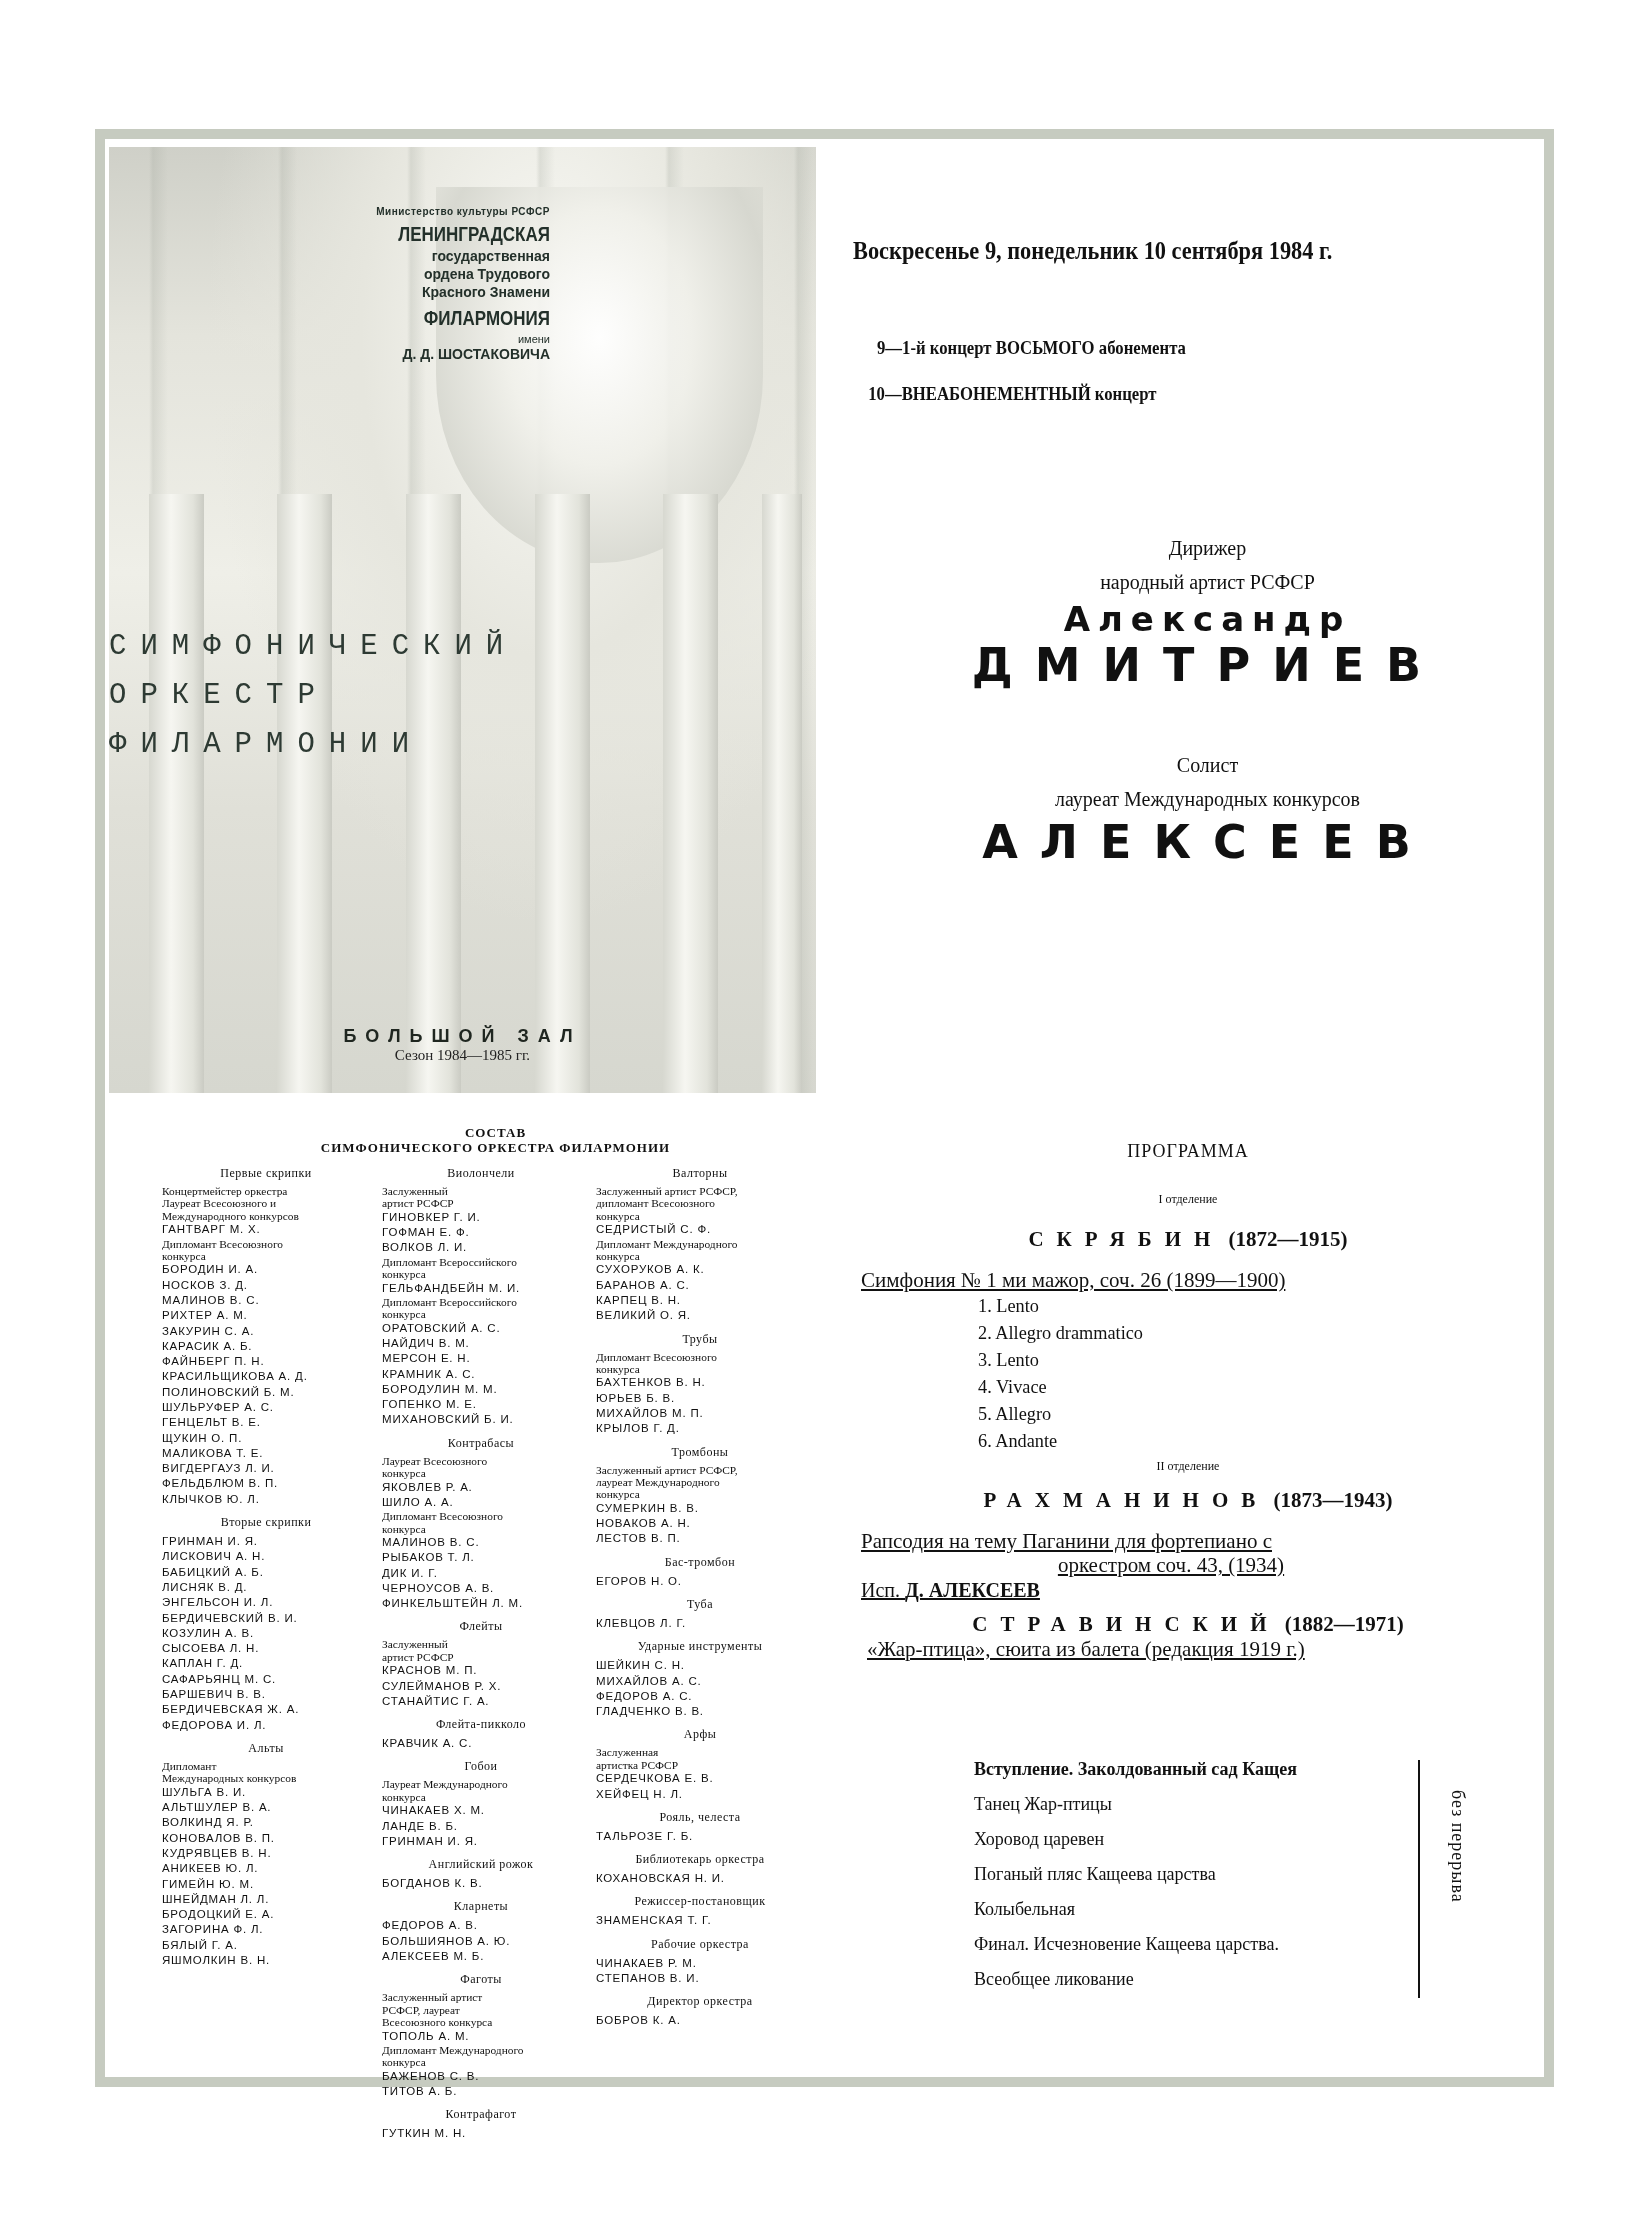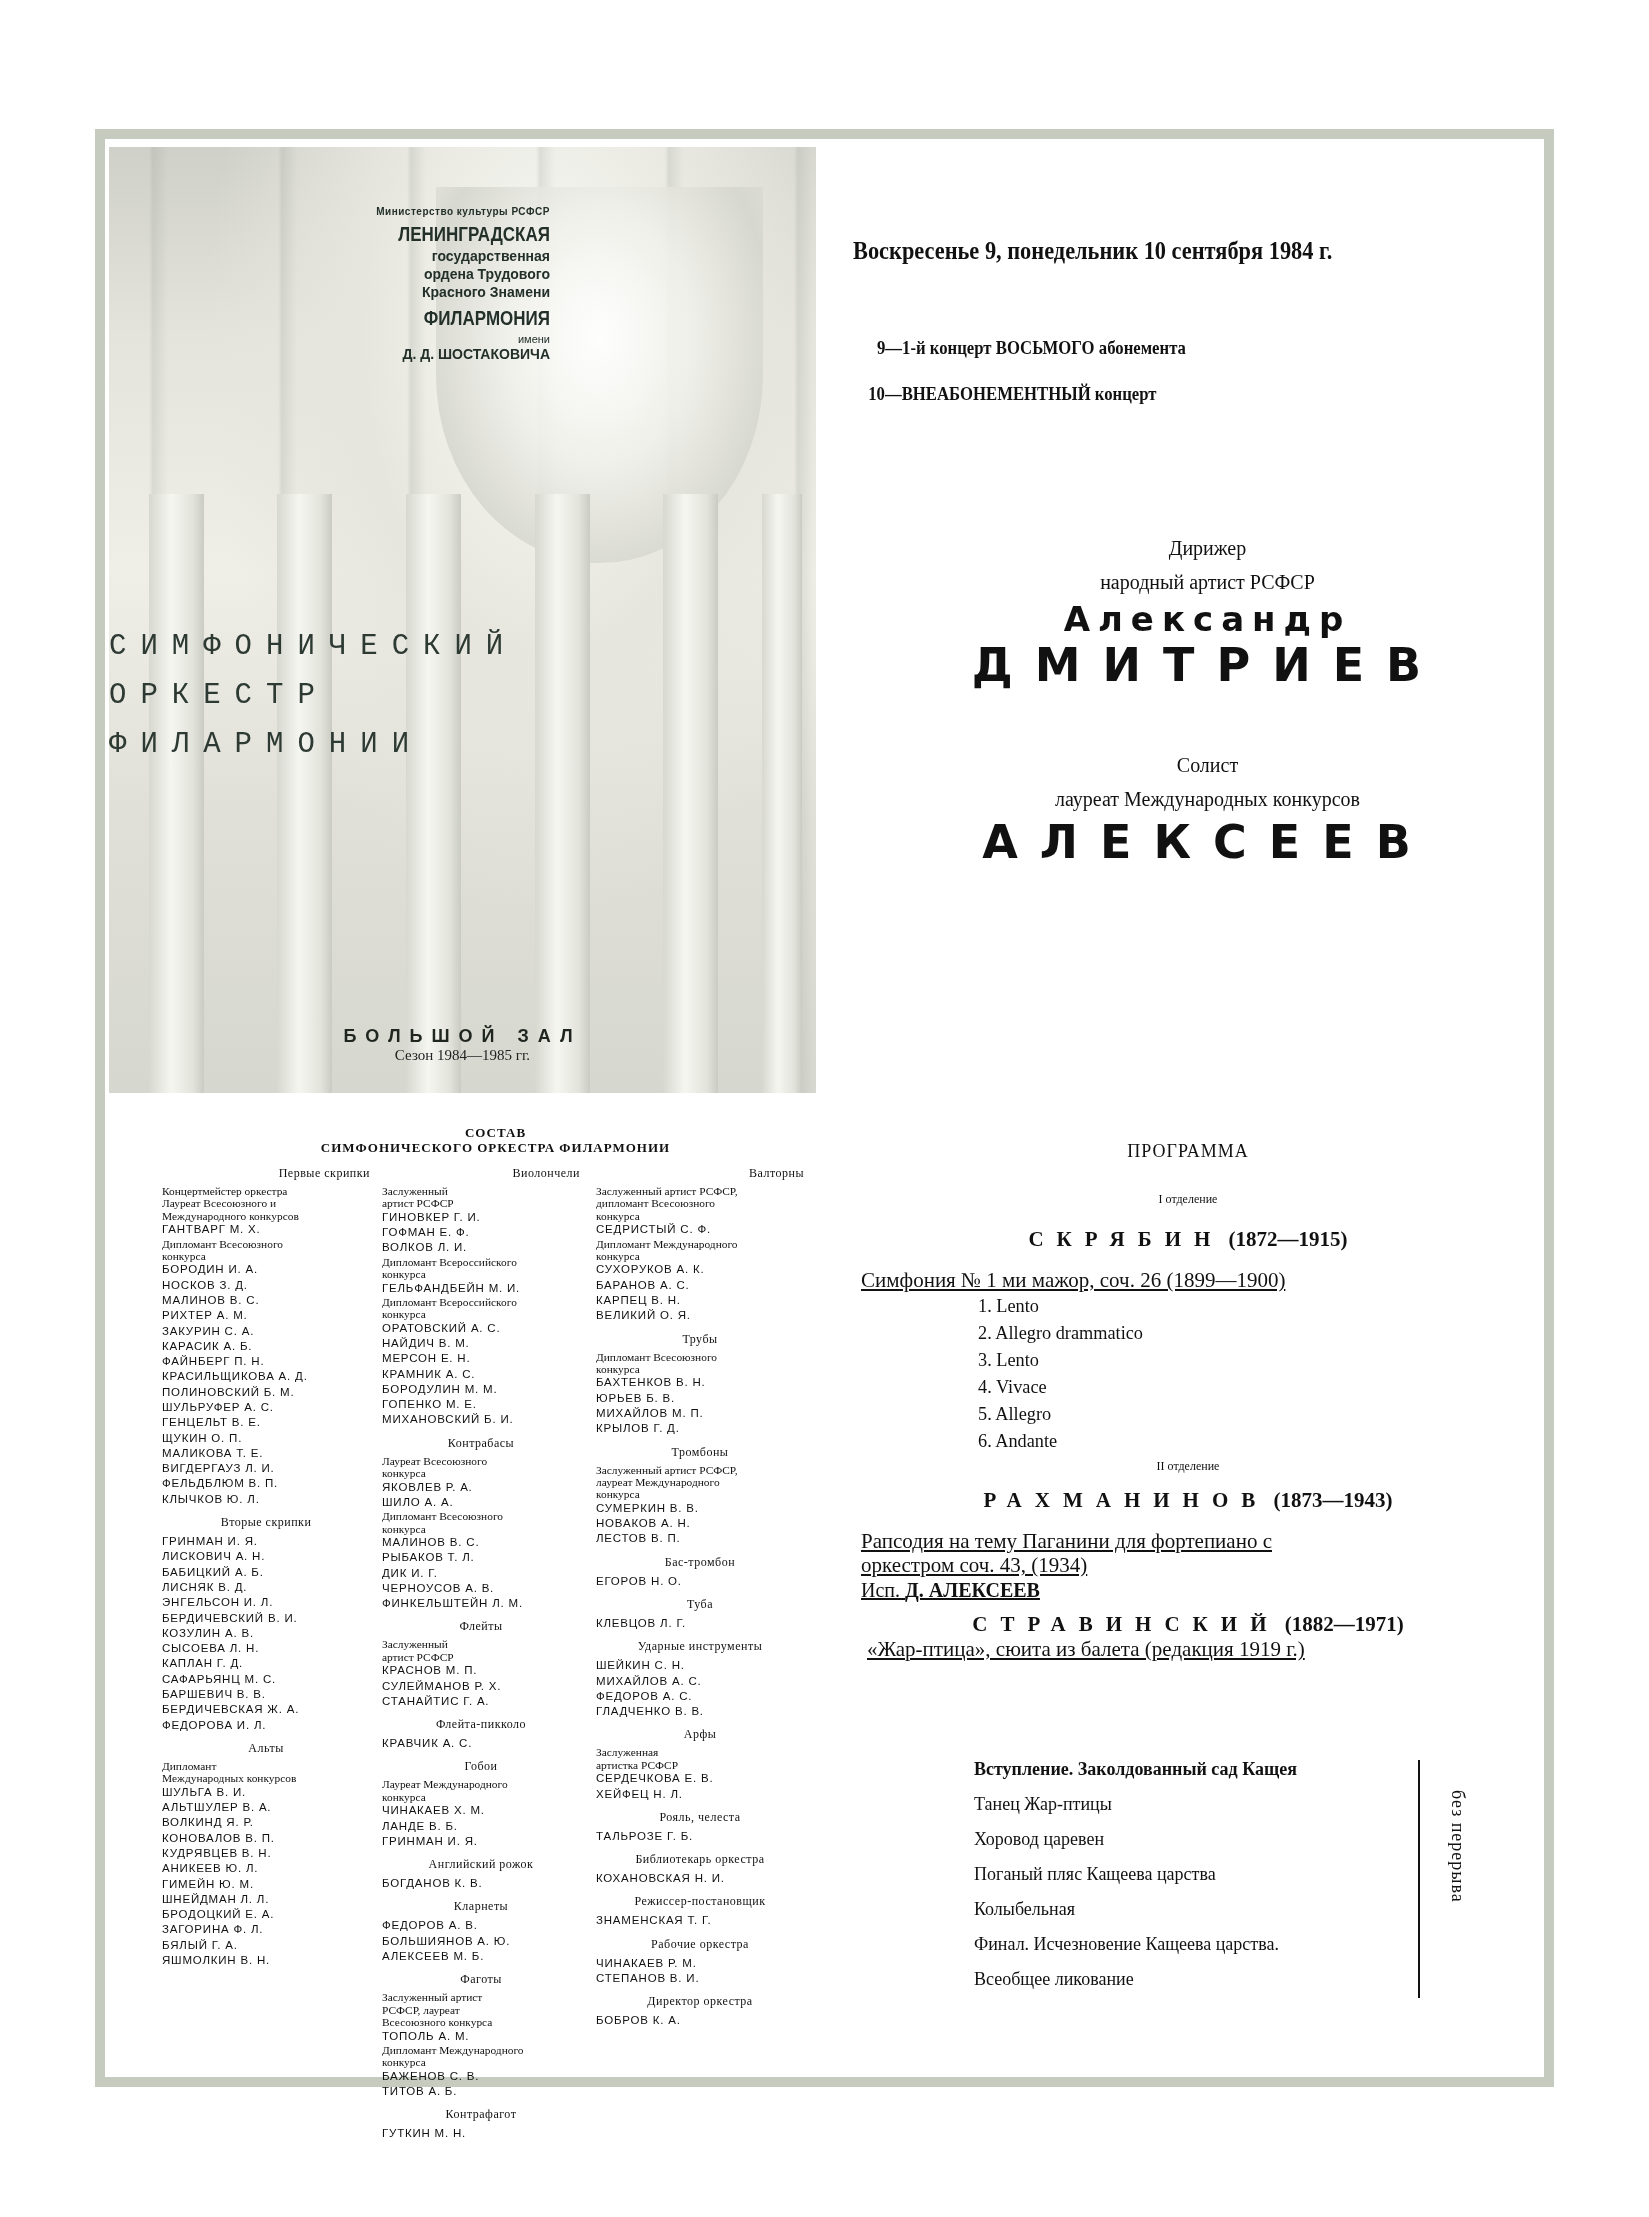--- a/index.html
+++ b/index.html
@@ -35,21 +35,21 @@
 
   .artist { position:absolute; left:861px; width:693px; text-align:center; }
   .artist .role { font-size:20px; line-height:34px; }
   .artist .first { font-family:"DejaVu Sans", sans-serif; font-weight:bold; font-size:34px; letter-spacing:8px; line-height:40px; }
   .artist .last { font-family:"DejaVu Sans", sans-serif; font-weight:bold; font-size:46px; letter-spacing:22px; line-height:53px; }
 
   
   .roster-head { position:absolute; left:149px; top:1125px; width:693px; text-align:center; font-family:"Liberation Serif", serif; font-weight:bold; font-size:13px; letter-spacing:1px; line-height:15px; }
   .rcol { position:absolute; top:1166px; font-size:12px; line-height:14px; }
   .rcol .sec { text-align:center; margin:8px 0 5px; font-size:12px; letter-spacing:0.5px; }
-  .rcol .sec.first { margin-top:0;text-align:right; }
+  .rcol .sec.first { margin-top:0; }
   .rcol .title { font-size:11.4px; line-height:12.4px; }
   .rcol .name { letter-spacing:0.8px; font-family:"Liberation Sans", sans-serif; font-size:11.5px; line-height:15.3px; }
   .rcol.c1 { left:162px; width:208px; }
   .rcol.c2 { left:382px; width:198px; }
   .rcol.c3 { left:596px; width:208px; }
 
   
   .program { position:absolute; left:861px; top:1141px; width:614px; }
   .prog-title { font-size:18px; letter-spacing:1px; text-align:center; margin-left:40px; }
   .part { font-size:12px; text-align:center; margin-left:40px; }
@@ -308,21 +308,21 @@
       <div>4. Vivace</div>
       <div>5. Allegro</div>
       <div>6. Andante</div>
     </div>
   <div class="part" style="margin-top:4px">II отделение</div>
   <div class="composer" style="margin-top:14px">
     <span class="cn">РАХМАНИНОВ</span>
     <span>(1873—1943)</span>
   </div>
   <div class="work" style="margin-top:16px">Рапсодия на тему Паганини для фортепиано с</div>
-  <div class="work" style="text-align:left;margin-right:-6px;line-height:22px">оркестром соч. 43, (1934)</div>
+  <div class="work" style="text-align:center;margin-right:-6px;line-height:22px">оркестром соч. 43, (1934)</div>
   <div class="work" style="text-align:left;margin-right:-6px;font-size:20px;line-height:28px">
     <span>Исп.</span>
     <b>Д. АЛЕКСЕЕВ</b>
   </div>
   <div class="composer" style="margin-top:8px">
     <span class="cn">СТРАВИНСКИЙ</span>
     <span>(1882—1971)</span>
   </div>
   <div class="work" style="margin-left:6px">«Жар-птица», сюита из балета (редакция 1919 г.)</div>
 </div>

